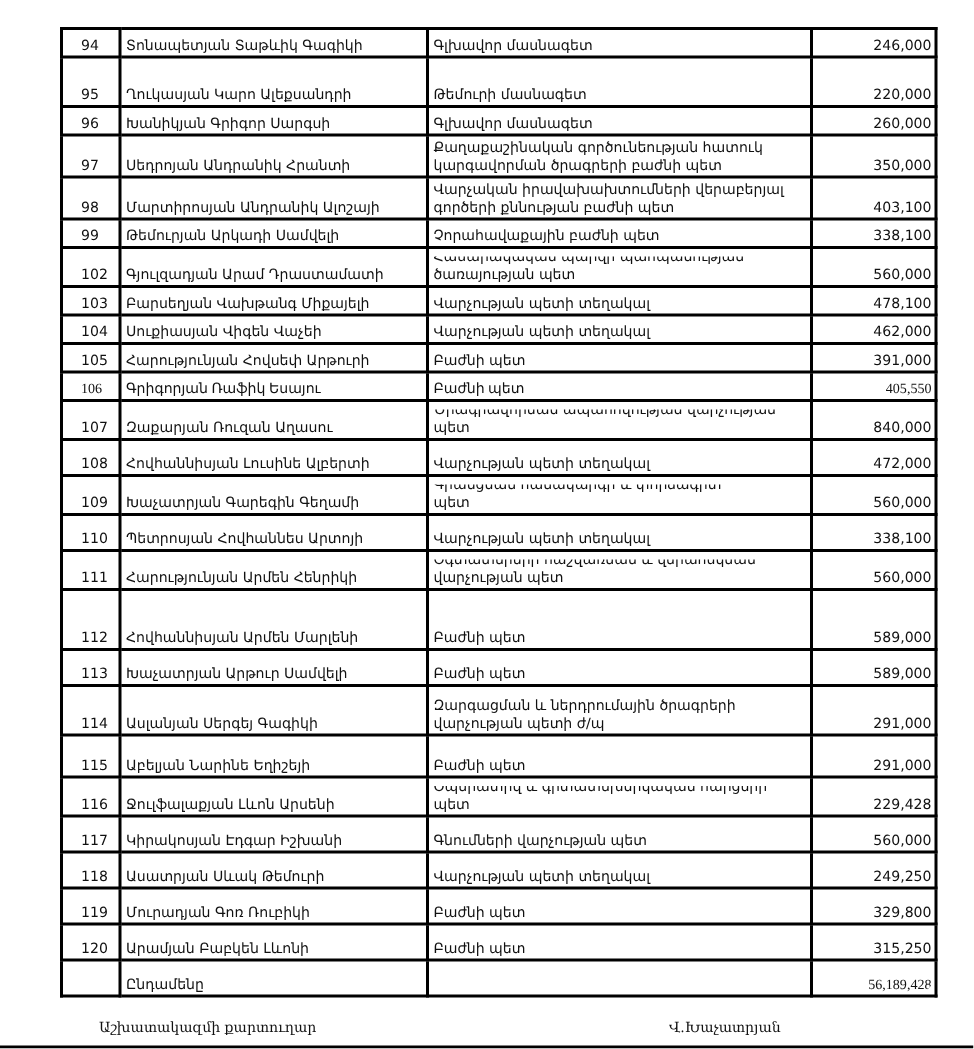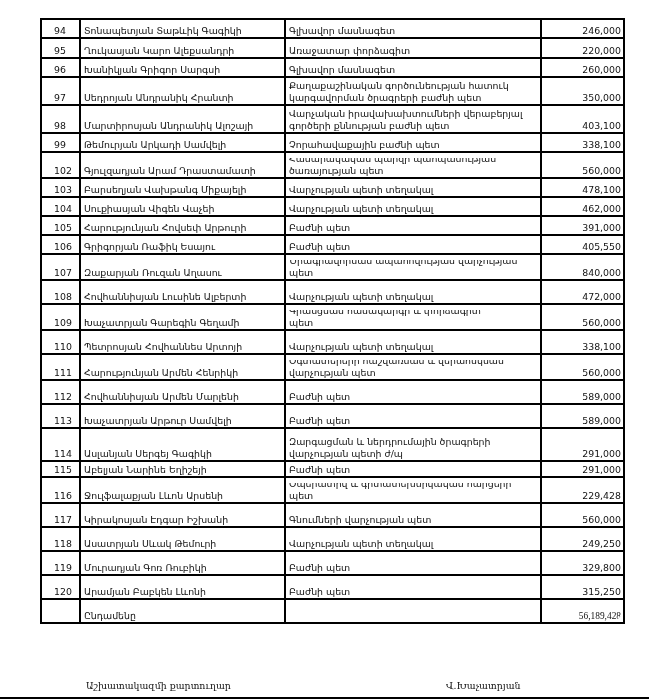--- a/index.html
+++ b/index.html
@@ -10,42 +10,42 @@
   .tbl td { border: 2px solid #000; padding: 0 3px; vertical-align: bottom;
             line-height: 12px; overflow: hidden; white-space: nowrap; }
   .tbl td.num { width: 22px; padding-left: 12px; }
   .tbl td.name { width: 197px; }
   .tbl td.pos { width: 248px; white-space: normal; }
   .tbl td.amt { text-align: right; width: 76px; padding-right: 2px; }
   .pos .clip { display: block; height: 7px; overflow: hidden; line-height: 12px; }
   .pos .clip span { display: block; margin-top: -5px; }
   .total td { font-family: Liberation Serif, serif; border-radius: 12px; }
   .sig { position: absolute; top: 680px; font-family: "DejaVu Serif", serif; font-size: 9.4px; }
-  .sig-left { left: 86px; }
+  .sig-left { left: 66px; }
   .sig-right { left: 446px; }
   .bottom-rule { position: absolute; left: 0; top: 697px; width: 649px; height: 2px; background: #000; }
 </style>
 </head>
 <body>
 
 <table class="tbl">
   <tbody id="tbody">
       <tr style="height: 19px;">
         <td class="num">94</td>
         <td class="name">Տոնապետյան Տաթևիկ Գագիկի</td>
         <td class="pos">
           <div>Գլխավոր մասնագետ</div>
         </td>
         <td class="amt">246,000</td>
       </tr>
-      <tr style="height: 20px;">
+      <tr style="height: 33px;">
         <td class="num">95</td>
         <td class="name">Ղուկասյան Կարո Ալեքսանդրի</td>
         <td class="pos">
-          <div>Առաջատար փորձագիտ</div>
+          <div>Թեմուրի մասնագետ</div>
         </td>
         <td class="amt">220,000</td>
       </tr>
       <tr style="height: 19px;">
         <td class="num">96</td>
         <td class="name">Խանիկյան Գրիգոր Սարգսի</td>
         <td class="pos">
           <div>Գլխավոր մասնագետ</div>
         </td>
         <td class="amt">260,000</td>
@@ -104,21 +104,21 @@
         <td class="amt">462,000</td>
       </tr>
       <tr style="height: 19px;">
         <td class="num">105</td>
         <td class="name">Հարությունյան Հովսեփ Արթուրի</td>
         <td class="pos">
           <div>Բաժնի պետ</div>
         </td>
         <td class="amt">391,000</td>
       </tr>
-      <tr style="height: 19px;">
+      <tr style="height: 19px; font-family: Liberation Serif, serif;">
         <td class="num">106</td>
         <td class="name">Գրիգորյան Ռաֆիկ Եսայու</td>
         <td class="pos">
           <div>Բաժնի պետ</div>
         </td>
         <td class="amt">405,550</td>
       </tr>
       <tr style="height: 26px;">
         <td class="num">107</td>
         <td class="name">Զաքարյան Ռուզան Աղասու</td>
@@ -161,21 +161,21 @@
         <td class="num">111</td>
         <td class="name">Հարությունյան Արմեն Հենրիկի</td>
         <td class="pos">
           <span class="clip">
             <span>Օգտատերերի հաշվառման և վերահսկման</span>
           </span>
           <div>վարչության պետ</div>
         </td>
         <td class="amt">560,000</td>
       </tr>
-      <tr style="height: 24px;">
+      <tr style="height: 40px;">
         <td class="num">112</td>
         <td class="name">Հովհաննիսյան Արմեն Մարլենի</td>
         <td class="pos">
           <div>Բաժնի պետ</div>
         </td>
         <td class="amt">589,000</td>
       </tr>
       <tr style="height: 24px;">
         <td class="num">113</td>
         <td class="name">Խաչատրյան Արթուր Սամվելի</td>
@@ -186,21 +186,21 @@
       </tr>
       <tr style="height: 33px;">
         <td class="num">114</td>
         <td class="name">Ասլանյան Սերգեյ Գագիկի</td>
         <td class="pos">
           <div>Զարգացման  և ներդրումային ծրագրերի</div>
           <div>վարչության պետի ժ/պ</div>
         </td>
         <td class="amt">291,000</td>
       </tr>
-      <tr style="height: 16px;">
+      <tr style="height: 28px;">
         <td class="num">115</td>
         <td class="name">Աբելյան Նարինե Եղիշեյի</td>
         <td class="pos">
           <div>Բաժնի պետ</div>
         </td>
         <td class="amt">291,000</td>
       </tr>
       <tr style="height: 26px;">
         <td class="num">116</td>
         <td class="name">Ջուլֆալաքյան Լևոն Արսենի</td>

